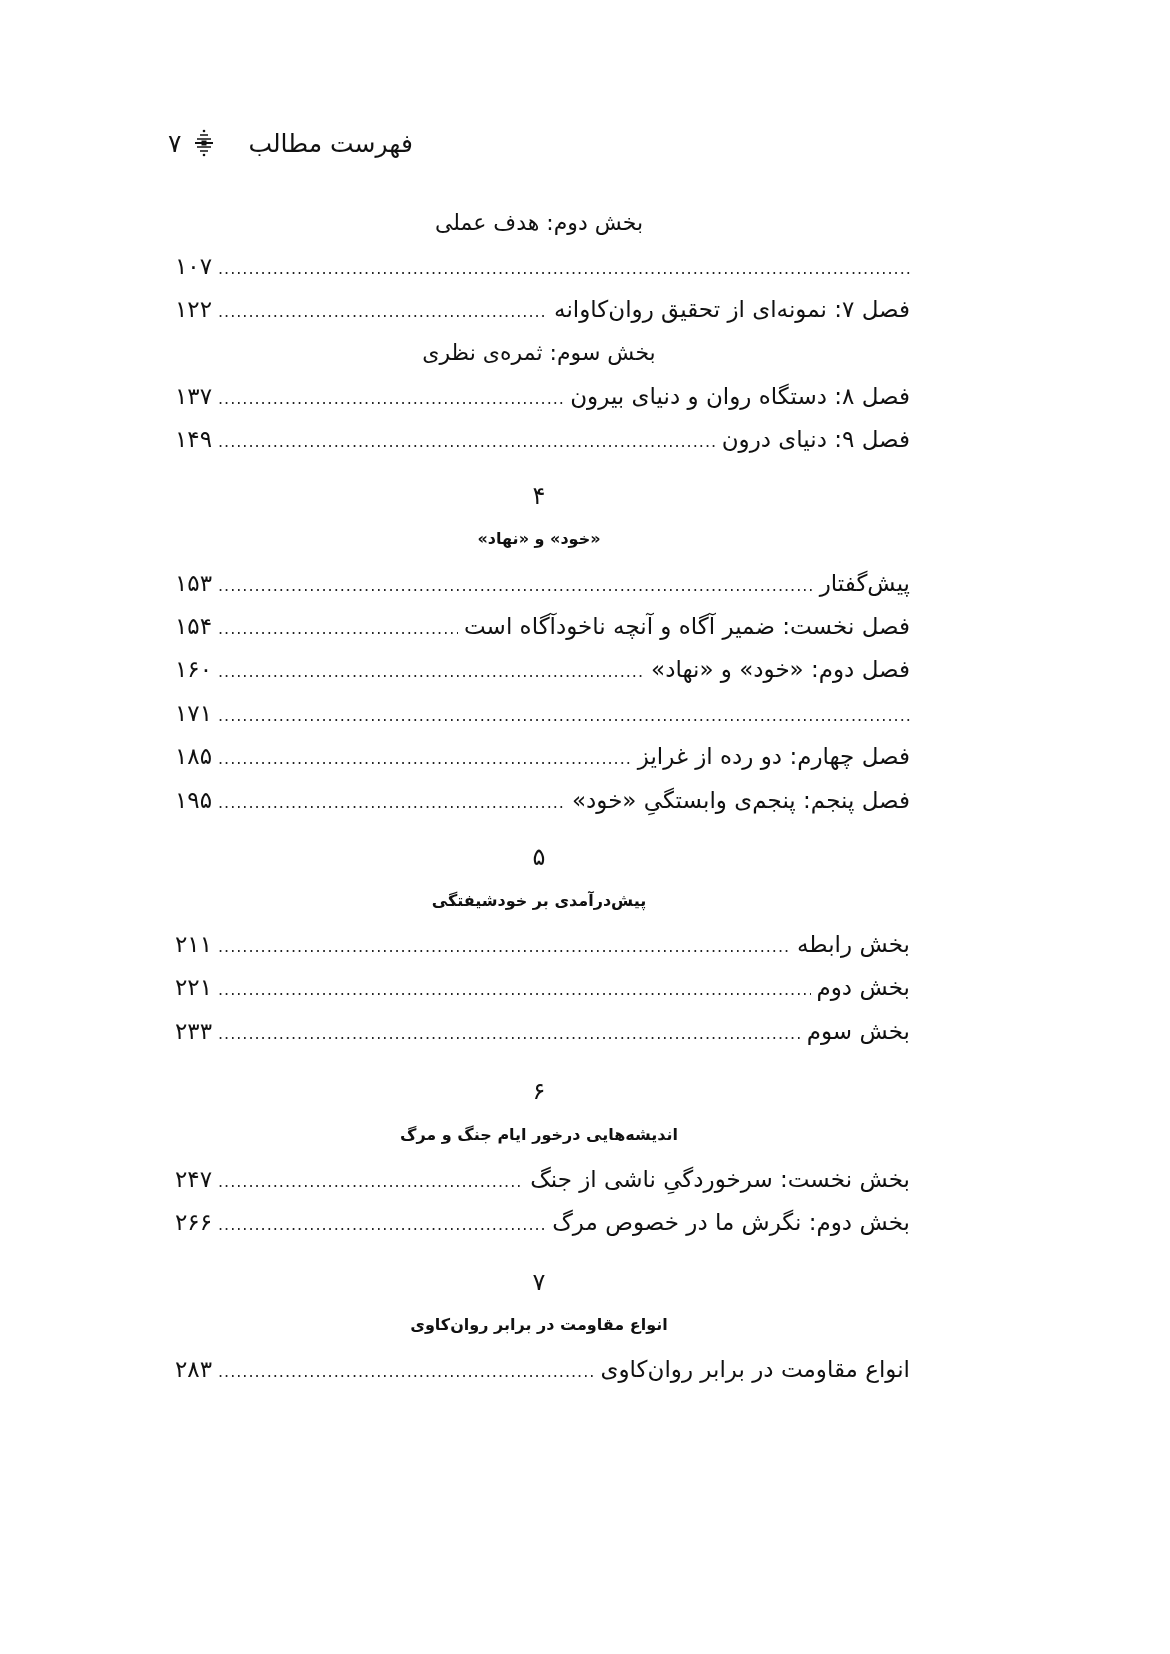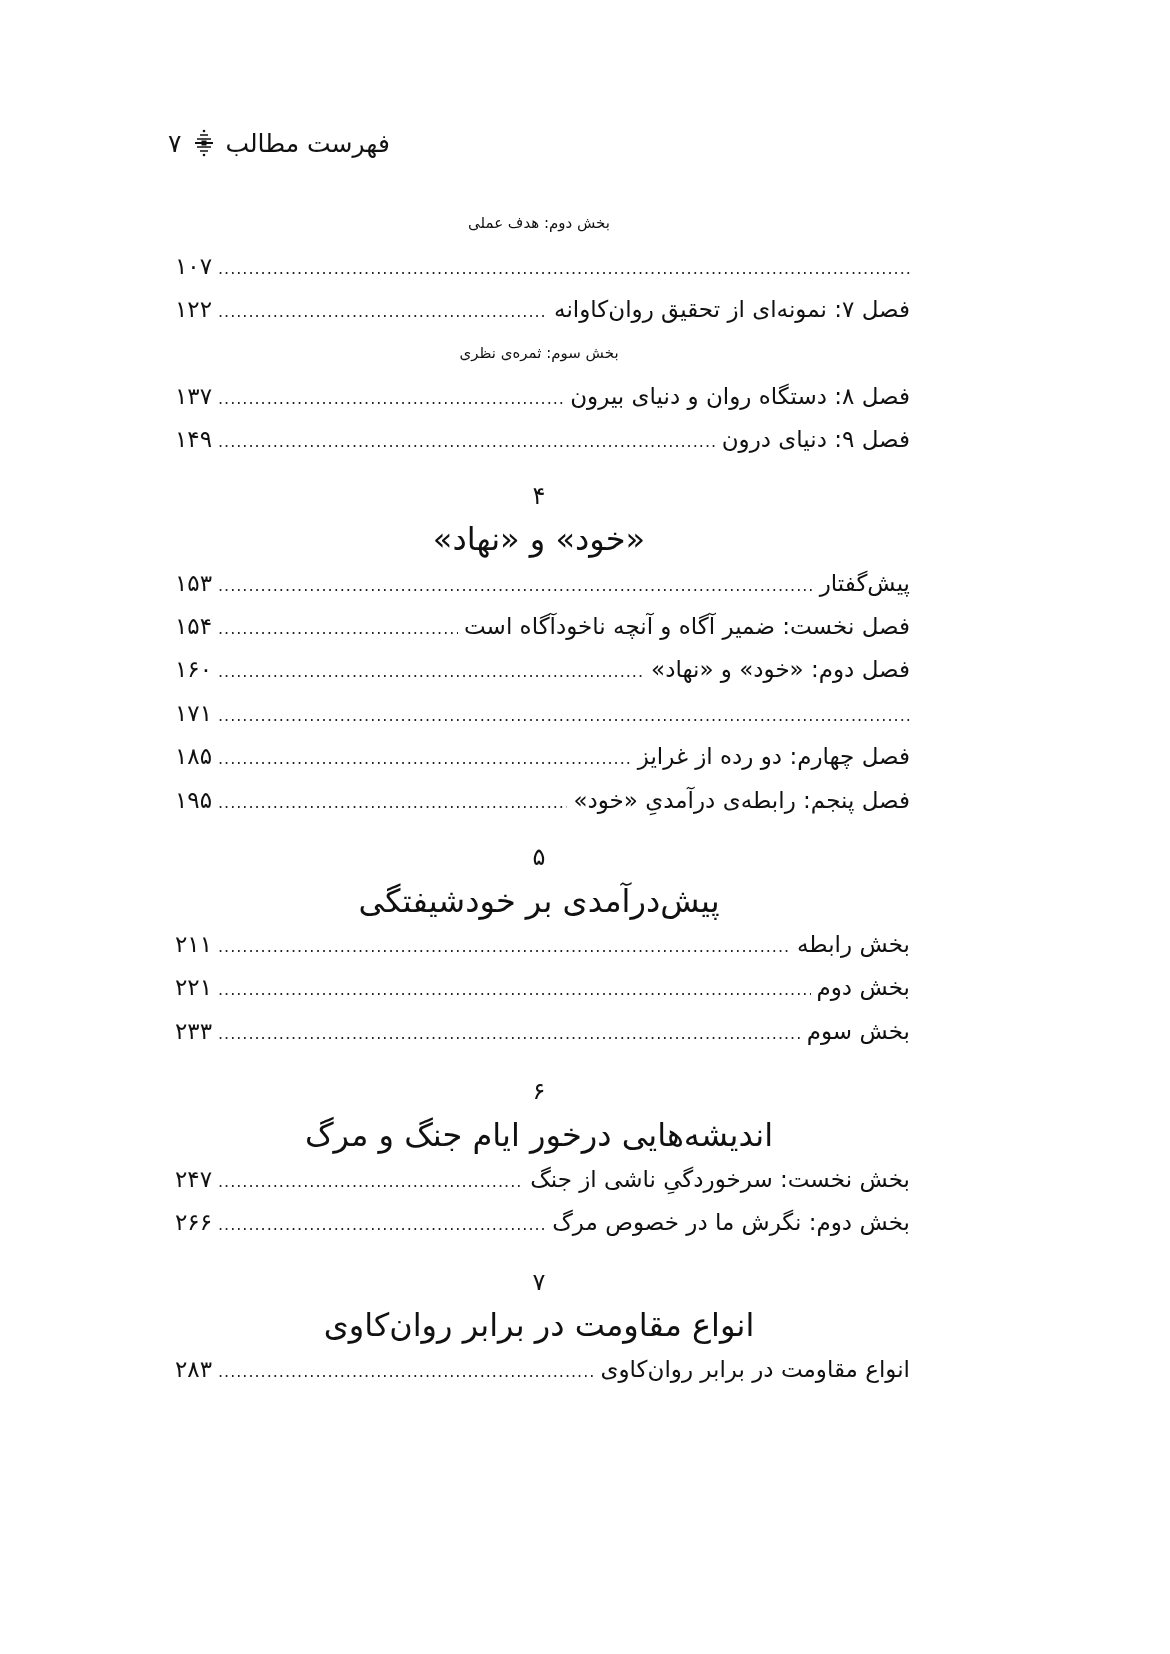--- a/index.html
+++ b/index.html
@@ -34,42 +34,43 @@
     .running-head .pg {
       font-size: 25px;
       margin-right: 2px;
     }
     .running-head .orn {
       width: 22px;
       height: 30px;
     }
     .running-head .rtitle {
       direction: rtl;
+      margin-left: 23px;
     }
     .toc {
       position: absolute;
       left: 168px;
       width: 742px;
       top: 0;
     }
     .row {
       position: absolute;
       left: 0;
       width: 742px;
       height: 40px;
     }
     .center {
       text-align: center;
       direction: rtl;
-      font-size: 15px;
+      font-size: 22px;
       line-height: 40px;
     }
     .center.bold {
-      font-weight: normal;
-      font-size: 32px;
+      font-weight: bold;
+      font-size: 16px;
     }
     .center.num {
       font-size: 24px;
     }
     .entry {
       display: flex;
       direction: rtl;
       align-items: baseline;
       font-size: 23px;
       line-height: 40px;
@@ -184,21 +185,21 @@
       <span class="page-num">۱۷۱</span>
     </div>
 
     <div class="row entry" style="top:736px">
       <span class="title">فصل چهارم: دو رده از غرایز</span>
       <span class="dots"></span>
       <span class="page-num">۱۸۵</span>
     </div>
 
     <div class="row entry" style="top:780px">
-      <span class="title">فصل پنجم: رابطه‌ی درآمدیِ «خود»</span>
+      <span class="title">فصل پنجم: پنجم‌ی وابستگیِ «خود»</span>
       <span class="dots"></span>
       <span class="page-num">۱۹۵</span>
     </div>
 
     <div class="row center num" style="top:837px">
       <span>۵</span>
     </div>
 
     <div class="row center bold" style="top:881px">
       <span>پیش‌درآمدی بر خودشیفتگی</span>

